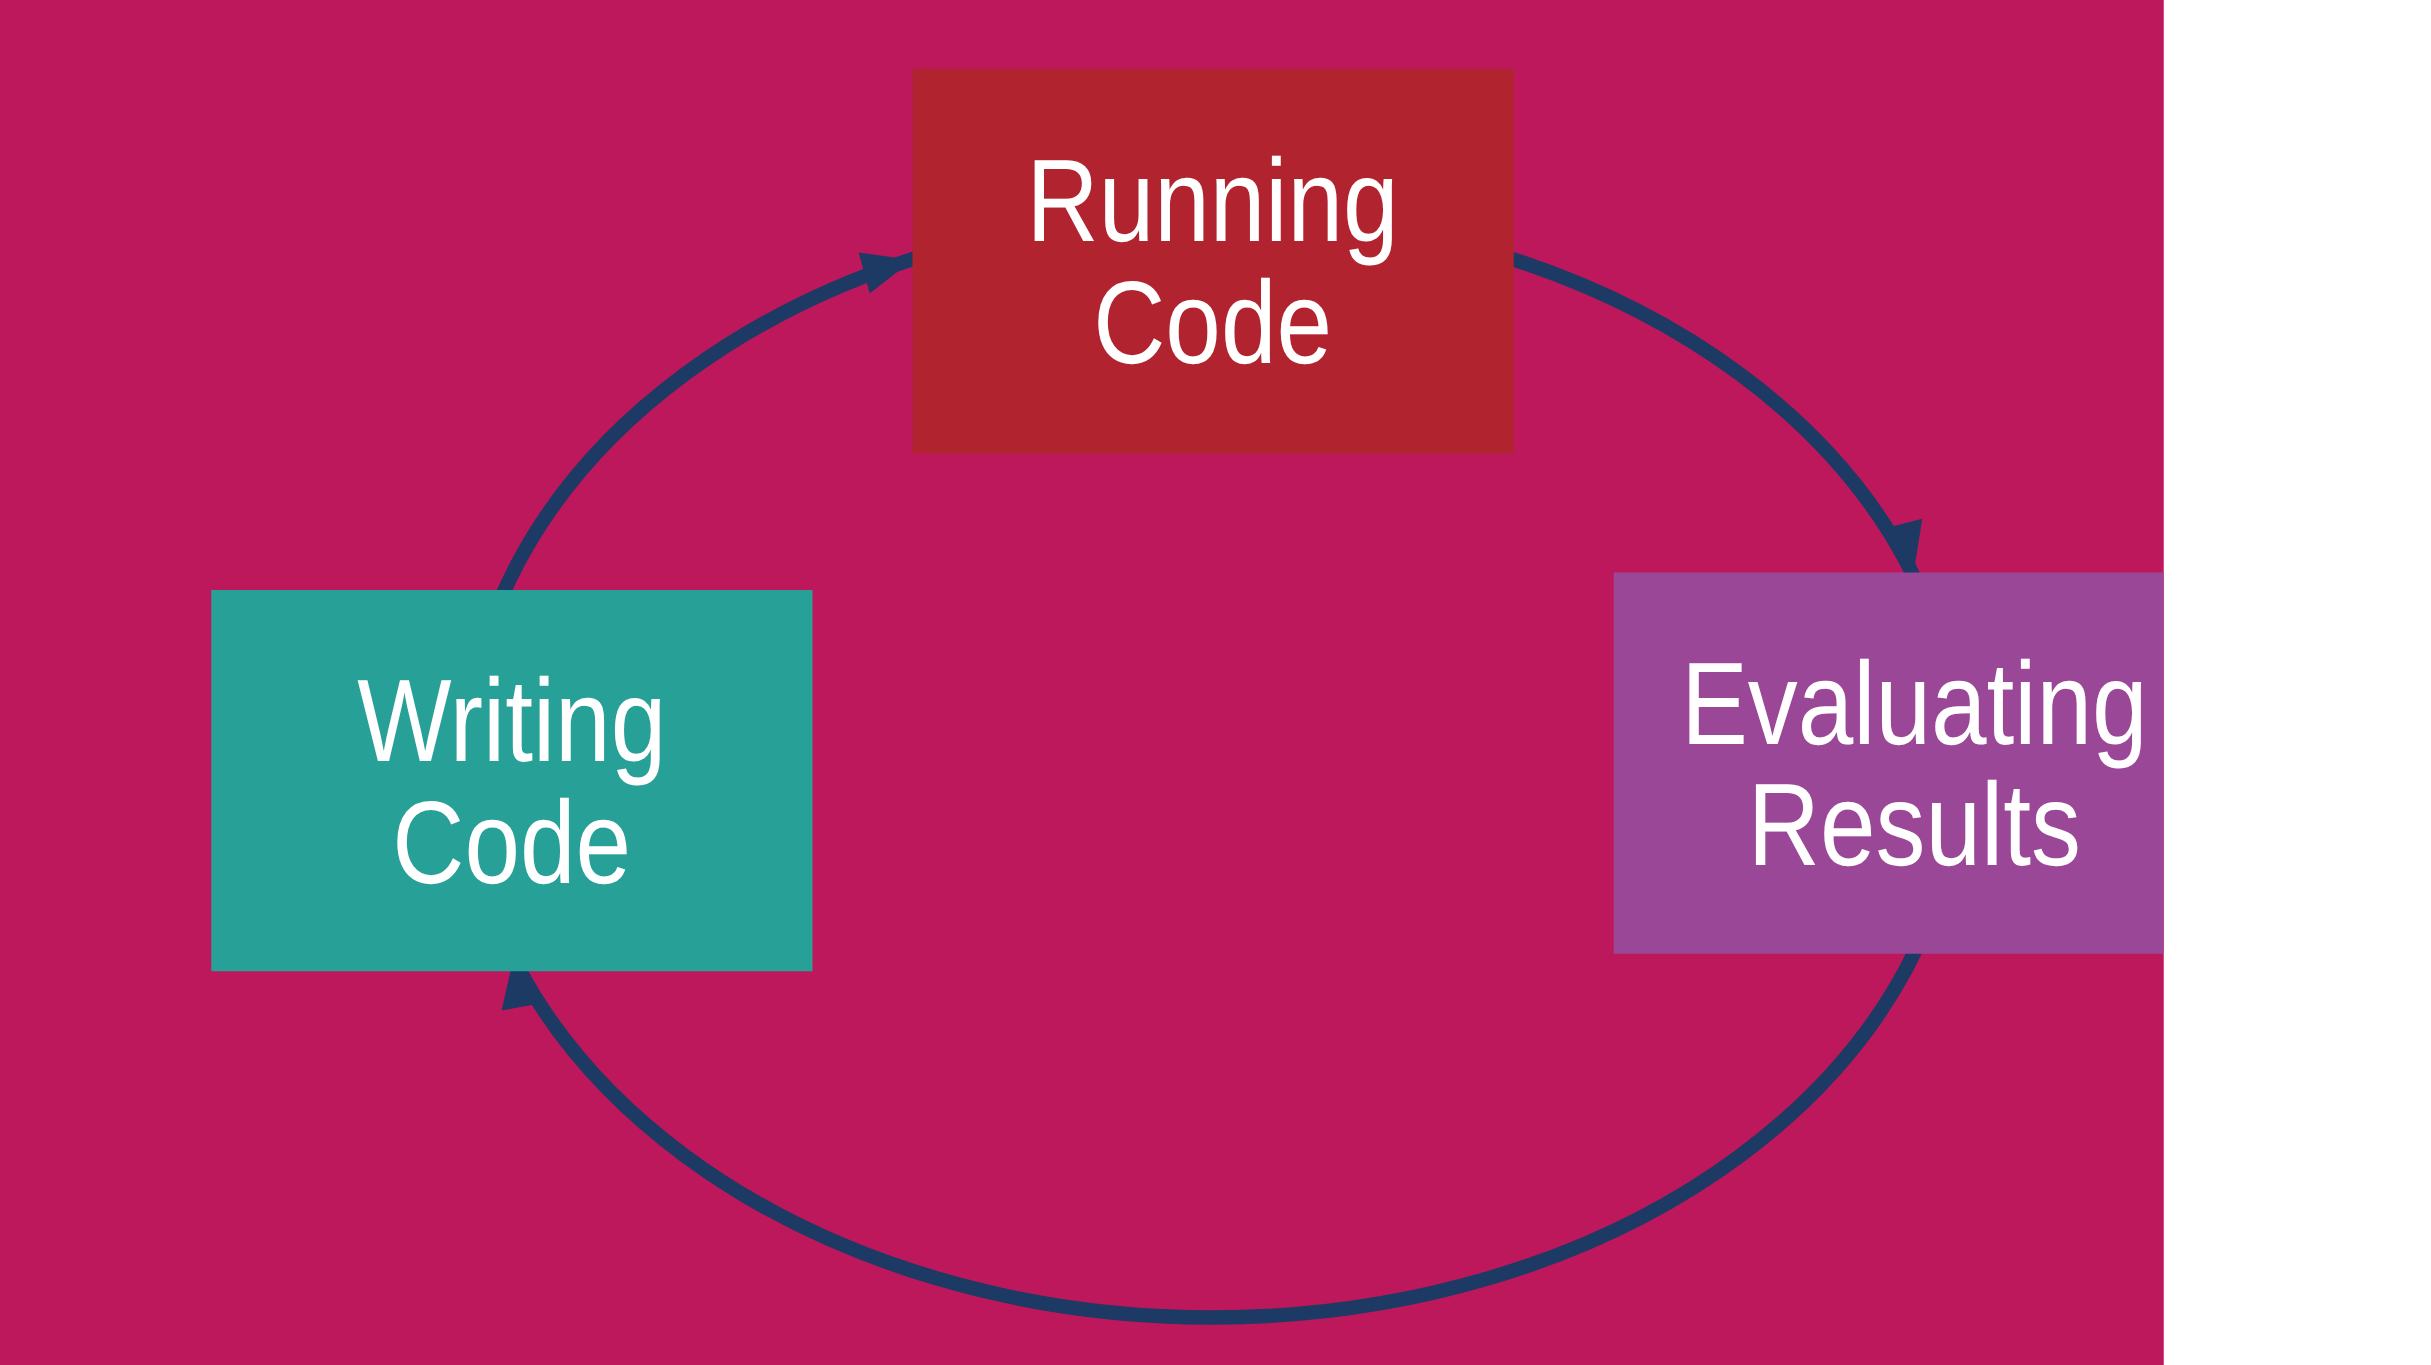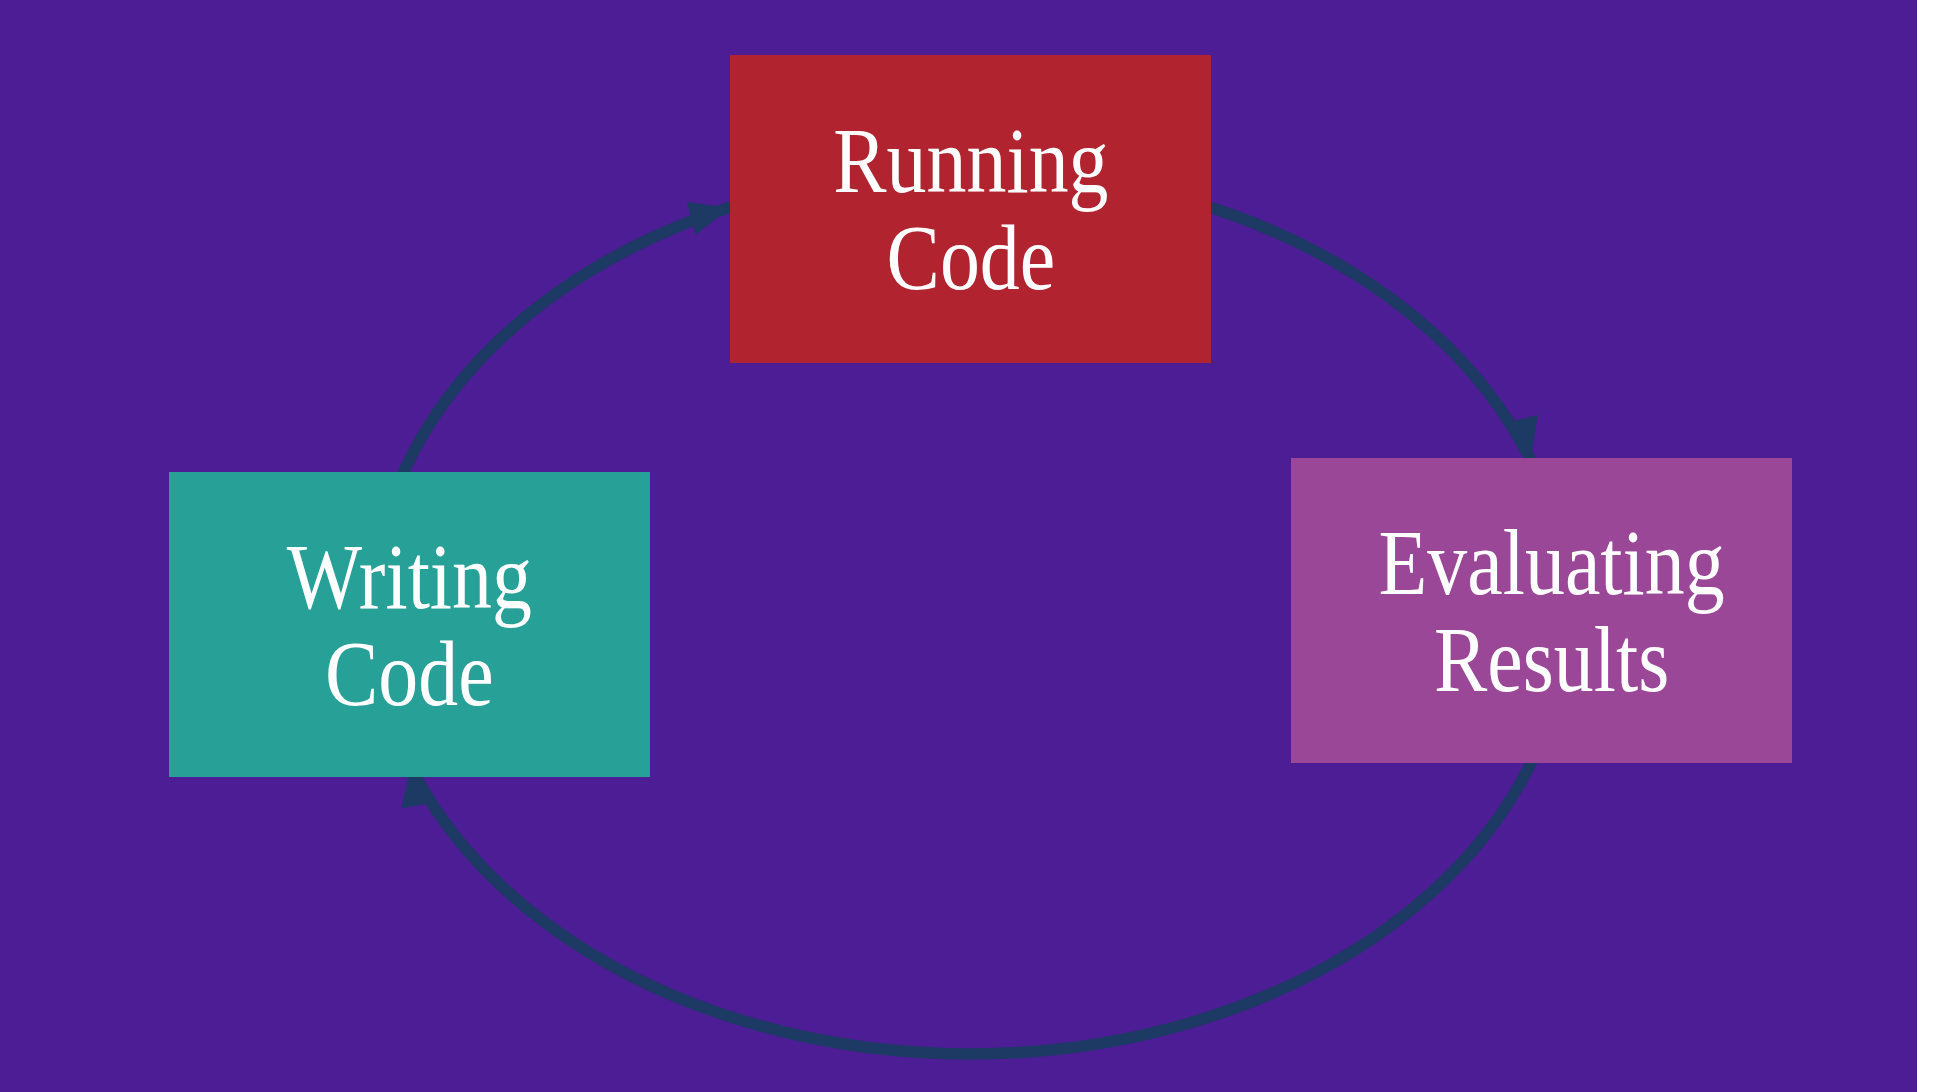--- a/index.html
+++ b/index.html
@@ -2,25 +2,25 @@
 <html><head>
 <meta charset="utf-8">
 <style>
   html, body {
     margin: 0;
     padding: 0;
     background: #ffffff;
   }
   .stage {
     position: relative;
-    width: 1917px;
+    width: 1731px;
     height: 1092px;
-    background: #4c1d95;
+    background: #be185d;
     overflow: hidden;
-    font-family: Liberation Serif, serif;
+    font-family: Liberation Sans, sans-serif;
   }
   .arrow-layer {
     position: absolute;
     left: 0;
     top: 0;
     width: 1945px;
     height: 1092px;
     display: block;
   }
   .cycle-ellipse {
@@ -62,21 +62,21 @@
     <polygon points="0,0 -40,-17 -40,17" transform="translate(411,766) rotate(-100)" style="fill: rgb(28, 58, 99);"></polygon>
   </svg>
 
   <div class="node node-running" style="background-color: rgb(177, 36, 47);">
     <div class="node-label" style="color: rgb(255, 255, 255);">
       <span class="line">Running</span>
       <span class="line">Code</span>
     </div>
   </div>
 
-  <div class="node node-evaluating" style="background-color: rgb(155, 71, 151); padding-left: 21px;">
+  <div class="node node-evaluating" style="background-color: rgb(155, 71, 151);">
     <div class="node-label" style="color: rgb(255, 255, 255);">
       <span class="line">Evaluating</span>
       <span class="line">Results</span>
     </div>
   </div>
 
   <div class="node node-writing" style="background-color: rgb(39, 160, 152);">
     <div class="node-label" style="color: rgb(255, 255, 255);">
       <span class="line">Writing</span>
       <span class="line">Code</span>

